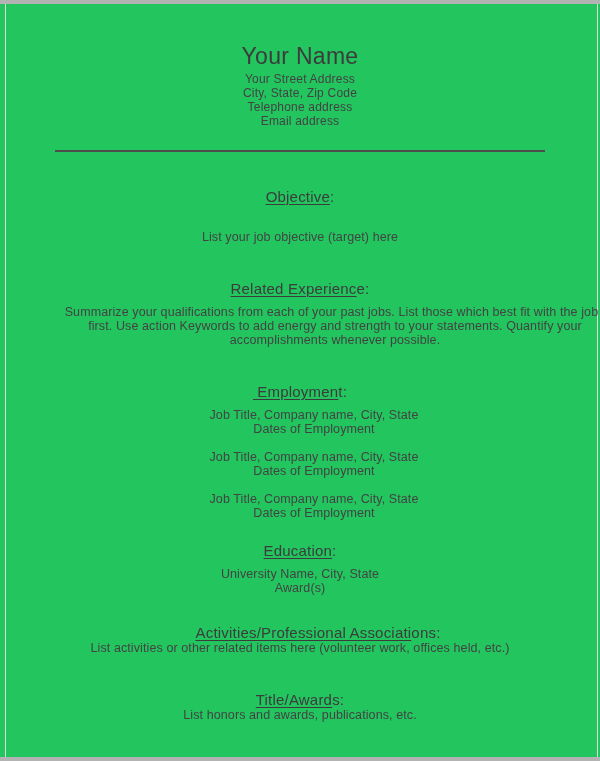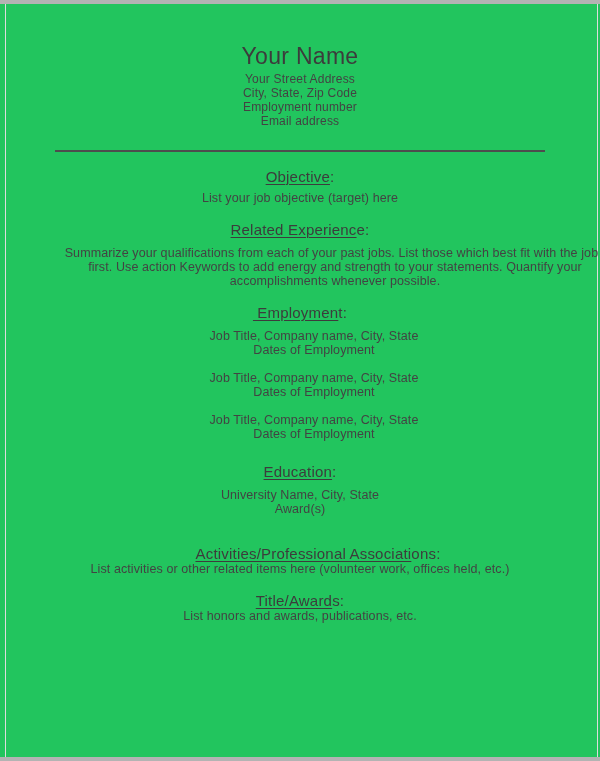--- a/index.html
+++ b/index.html
@@ -42,33 +42,33 @@
 
   .rule {
     width: 490px;
     margin: 22px auto 0 auto;
     border: none;
     border-top: 2px solid #4d4d4d;
     height: 0;
   }
 
   .sec-heading {
-    margin-top: 16px;
+    margin-top: 36px;
     font-size: 15px;
     line-height: 17px;
     letter-spacing: 0.2px;
     color: #3c3c3c;
   }
   .sec-heading .u {
     text-decoration: underline;
     text-underline-offset: 2px;
     text-decoration-thickness: 1px;
   }
   .sec-body {
-    margin-top: 6px;
+    margin-top: 25px;
     font-size: 12.5px;
     line-height: 14px;
     letter-spacing: 0.1px;
   }
   .sec-body.tight { margin-top: 0; }
 
   
   .wide-par {
     margin-top: 8px;
     width: 670px;
@@ -103,21 +103,21 @@
   <div class="bar-top"></div>
   <div class="hairline-left"></div>
   <div class="hairline-right"></div>
 
   <div class="content">
     <div class="name">Your Name</div>
 
     <div class="address">
       <div>Your Street Address</div>
       <div>City, State, Zip Code</div>
-      <div>Employment number</div>
+      <div>Telephone address</div>
       <div>Email address</div>
     </div>
 
     <div class="rule"></div>
 
     <div class="sec-heading"><span class="u">Objective</span><span>:</span></div>
     <div class="sec-body">List your job objective (target) here</div>
 
     <div class="sec-heading"><span class="u">Related Experienc</span><span>e:</span></div>
     <div class="wide-par">

